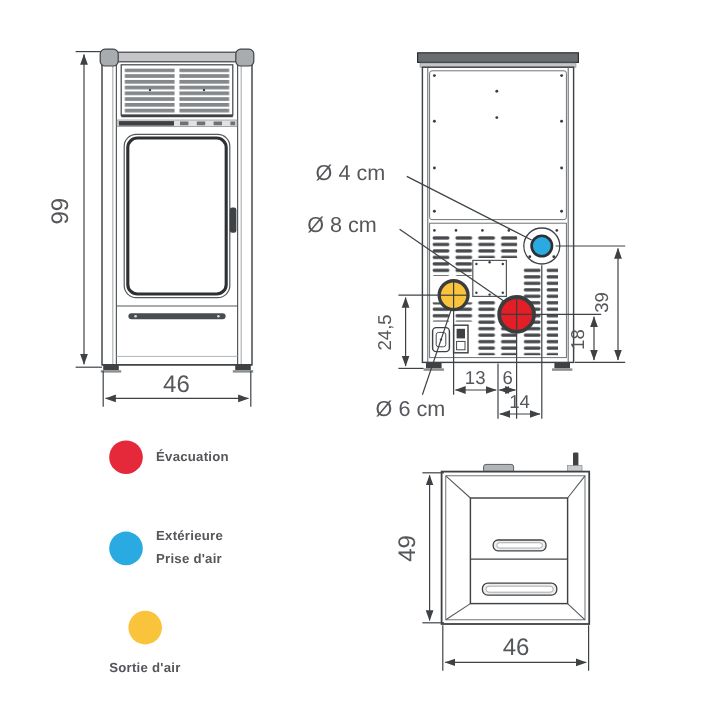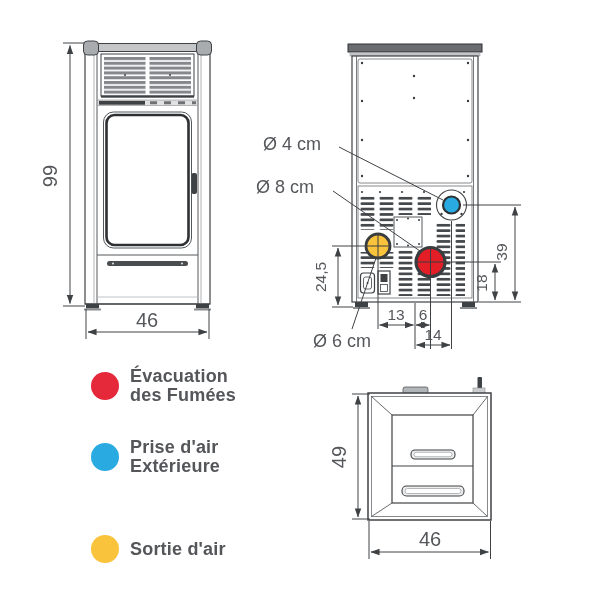--- a/index.html
+++ b/index.html
@@ -8,21 +8,21 @@
   svg{position:absolute;left:0;top:0;}
   svg text{font-family:"Liberation Sans",sans-serif;fill:#55575b;}
   .dim-num{font-size:15.5px;}
   .dim-big{font-size:20px;}
   .dia-label{font-size:18px;}
   .legend-item{position:absolute;left:91px;display:flex;align-items:center;gap:11px;}
   .dot{width:28px;height:28px;border-radius:50%;flex:0 0 auto;}
   .dot-red{background:#e5283a;}
   .dot-blue{background:#29abe2;}
   .dot-yellow{background:#fac33c;}
-  .legend-text{font-size:18px;font-weight:bold;color:#54565a;line-height:19px;letter-spacing:.2px;}
+  .legend-text{font-size:11px;font-weight:bold;color:#54565a;line-height:19px;letter-spacing:.2px;}
 </style>
 </head>
 <body>
 
 <div id="canvas">
 
 <svg width="600" height="600" viewBox="0 0 600 600">
   <defs>
     <marker id="arr" viewBox="0 0 10 10" refX="9.5" refY="5" markerWidth="9" markerHeight="9" orient="auto-start-reverse">
       <path d="M0,1.4 L10,5 L0,8.6 z" fill="#3f4245"></path>
@@ -260,30 +260,29 @@
       <line x1="371" y1="552" x2="488.5" y2="552" marker-start="url(#arr)" marker-end="url(#arr)"></line>
     </g>
     <text x="430" y="546" text-anchor="middle" class="dim-big">46</text>
   </g>
 </svg>
 
 <div class="legend-item" style="top:367px;">
   <div class="dot dot-red"></div>
   <div class="legend-text">
     <div>Évacuation</div>
-    <div>des Fumées</div>
   </div>
 </div>
 <div class="legend-item" style="top:438px;">
   <div class="dot dot-blue"></div>
   <div class="legend-text">
+    <div>Extérieure</div>
     <div>Prise d'air</div>
-    <div>Extérieure</div>
   </div>
 </div>
-<div class="legend-item" style="top:535px;">
+<div class="legend-item" style="top:509px;flex-direction:column;">
   <div class="dot dot-yellow"></div>
   <div class="legend-text">
     <div>Sortie d'air</div>
   </div>
 </div>
 
 </div>
 
 </body></html>

